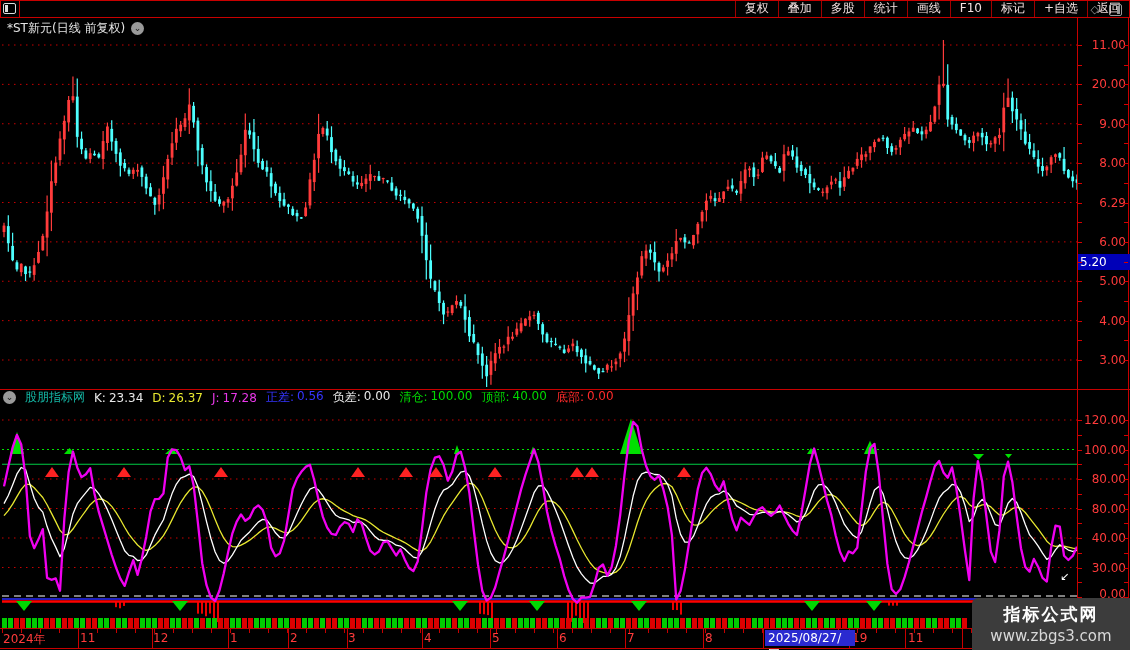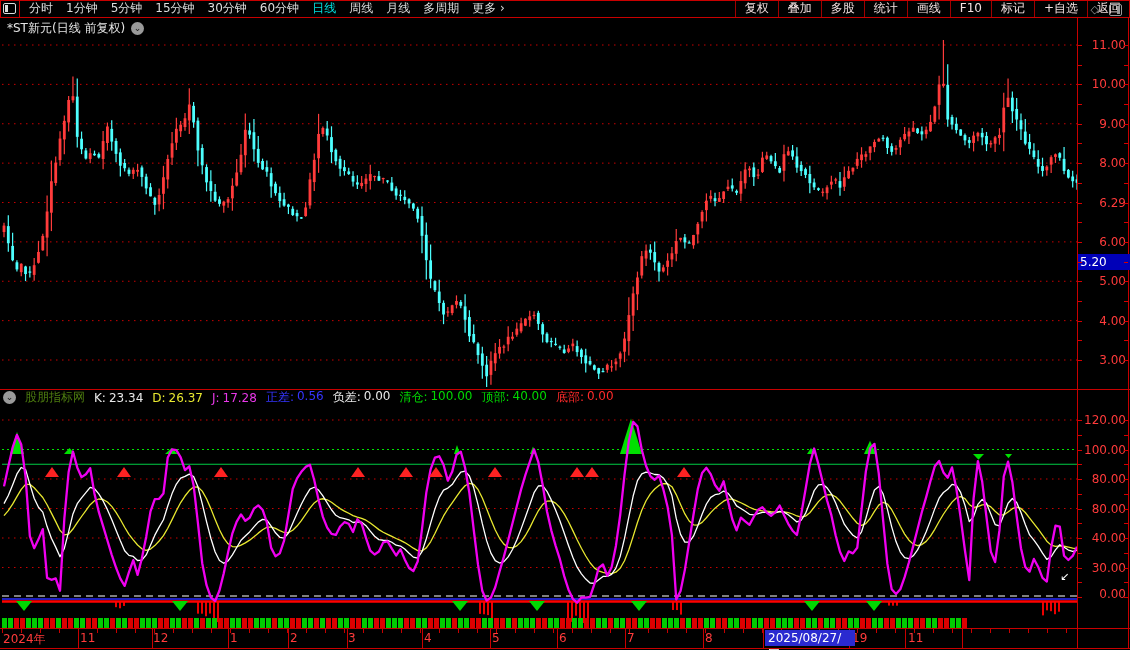--- a/index.html
+++ b/index.html
@@ -50,33 +50,20 @@
 </style>
 </head>
 <body>
 
 <div id="app">
 
   <div id="toolbar">
     <div id="tb-icon-cell">
       <span class="layout-ico"></span>
     </div>
-    <nav id="periods">
-        <div class="period">分时</div>
-        <div class="period">1分钟</div>
-        <div class="period">5分钟</div>
-        <div class="period">15分钟</div>
-        <div class="period">30分钟</div>
-        <div class="period">60分钟</div>
-        <div class="period active">日线</div>
-        <div class="period">周线</div>
-        <div class="period">月线</div>
-        <div class="period">多周期</div>
-        <div class="period">更多 ›</div>
-      </nav>
     <div id="tb-spacer"></div>
     <div id="right-btns">
         <div class="rbtn">复权</div>
         <div class="rbtn">叠加</div>
         <div class="rbtn">多股</div>
         <div class="rbtn">统计</div>
         <div class="rbtn">画线</div>
         <div class="rbtn">F10</div>
         <div class="rbtn">标记</div>
         <div class="rbtn">+自选</div>
@@ -611,21 +598,21 @@
 
   <div class="hline" style="top:389px"></div>
   <div class="vline" style="left:1077px;top:18px;height:631px"></div>
   <div class="vline" style="left:1128px;top:18px;height:631px"></div>
 
   <div id="price-axis"></div>
   <div id="cur-price-box" style="top:254px;height:16px;line-height:16px">5.20</div>
 
   <div id="ind-header">
     <span class="circ-chev" style="margin-left:3px">⌄</span>
-    <span style="color:#4d7c0f">股朋指标网</span>
+    <span style="color:#14b8a6">股朋指标网</span>
   <div class="ind-field" style="color: rgb(232, 232, 232);">
         <span>K:</span>
         <span>23.34</span>
       </div>
       <div class="ind-field" style="color: rgb(232, 232, 48);">
         <span>D:</span>
         <span>26.37</span>
       </div>
       <div class="ind-field" style="color: rgb(232, 56, 232);">
         <span>J:</span>
@@ -814,22 +801,26 @@
       <div class="mon" style="left: 492px;">5</div>
       <div class="mon" style="left: 559px;">6</div>
       <div class="mon" style="left: 627px;">7</div>
       <div class="mon" style="left: 705px;">8</div>
       <div class="mon" style="left: 852px;">19</div>
       <div class="mon" style="left: 908px;">11</div>
       <div id="sel-date" style="left: 765px; width: 84px;">2025/08/27/三</div>
     </div>
   <div class="hline" style="top:648px"></div>
 
+  <div id="watermark">
+    <div id="wm1">指标公式网</div>
+    <div id="wm2">www.zbgs3.com</div>
+  </div>
 <div class="axis-label" style="left: 1082px; width: 44px; text-align: right; top: 45px;">11.00</div>
-    <div class="axis-label" style="left: 1082px; width: 44px; text-align: right; top: 84.375px;">10.00</div>
+    <div class="axis-label" style="left: 1082px; width: 44px; text-align: right; top: 84.375px;">20.00</div>
     <div class="axis-label" style="left: 1082px; width: 44px; text-align: right; top: 123.75px;">9.00</div>
     <div class="axis-label" style="left: 1082px; width: 44px; text-align: right; top: 163.125px;">8.00</div>
     <div class="axis-label" style="left: 1082px; width: 44px; text-align: right; top: 202.5px;">6.29</div>
     <div class="axis-label" style="left: 1082px; width: 44px; text-align: right; top: 241.875px;">6.00</div>
     <div class="axis-label" style="left: 1082px; width: 44px; text-align: right; top: 281.25px;">5.00</div>
     <div class="axis-label" style="left: 1082px; width: 44px; text-align: right; top: 320.625px;">4.00</div>
     <div class="axis-label" style="left: 1082px; width: 44px; text-align: right; top: 360px;">3.00</div>
     <div class="tick" style="left: 1078px; width: 4px; top: 360px;"></div>
     <div class="tick" style="left: 1124px; width: 4px; top: 360px;"></div>
     <div class="tick" style="left: 1078px; width: 4px; top: 340.312px;"></div>

